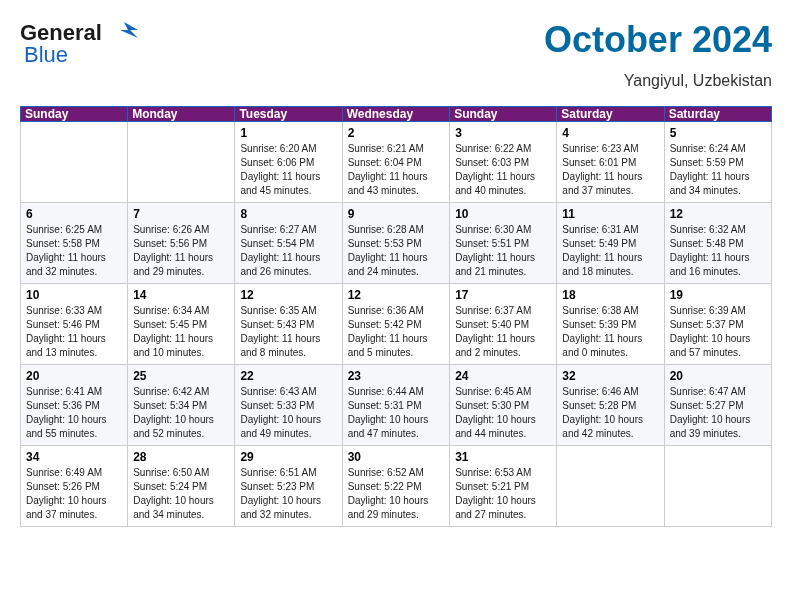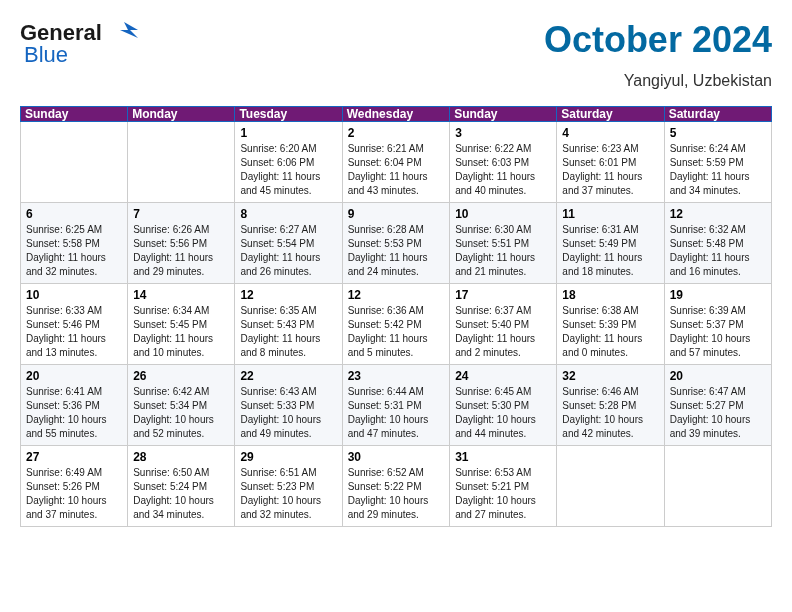--- a/index.html
+++ b/index.html
@@ -279,21 +279,21 @@
       <tr>
         <td>
         <span class="day-num">20</span>
         <div class="cell-content">
           Sunrise: 6:41 AM<br>
           Sunset: 5:36 PM<br>
           Daylight: 10 hours and 55 minutes.
         </div>
       </td>
         <td>
-        <span class="day-num">26</span>
+        <span class="day-num">25</span>
         <div class="cell-content">
           Sunrise: 6:42 AM<br>
           Sunset: 5:34 PM<br>
           Daylight: 10 hours and 52 minutes.
         </div>
       </td>
         <td>
         <span class="day-num">22</span>
         <div class="cell-content">
           Sunrise: 6:43 AM<br>
@@ -329,21 +329,21 @@
         <span class="day-num">20</span>
         <div class="cell-content">
           Sunrise: 6:47 AM<br>
           Sunset: 5:27 PM<br>
           Daylight: 10 hours and 39 minutes.
         </div>
       </td>
       </tr>
       <tr>
         <td>
-        <span class="day-num">27</span>
+        <span class="day-num">34</span>
         <div class="cell-content">
           Sunrise: 6:49 AM<br>
           Sunset: 5:26 PM<br>
           Daylight: 10 hours and 37 minutes.
         </div>
       </td>
         <td>
         <span class="day-num">28</span>
         <div class="cell-content">
           Sunrise: 6:50 AM<br>

